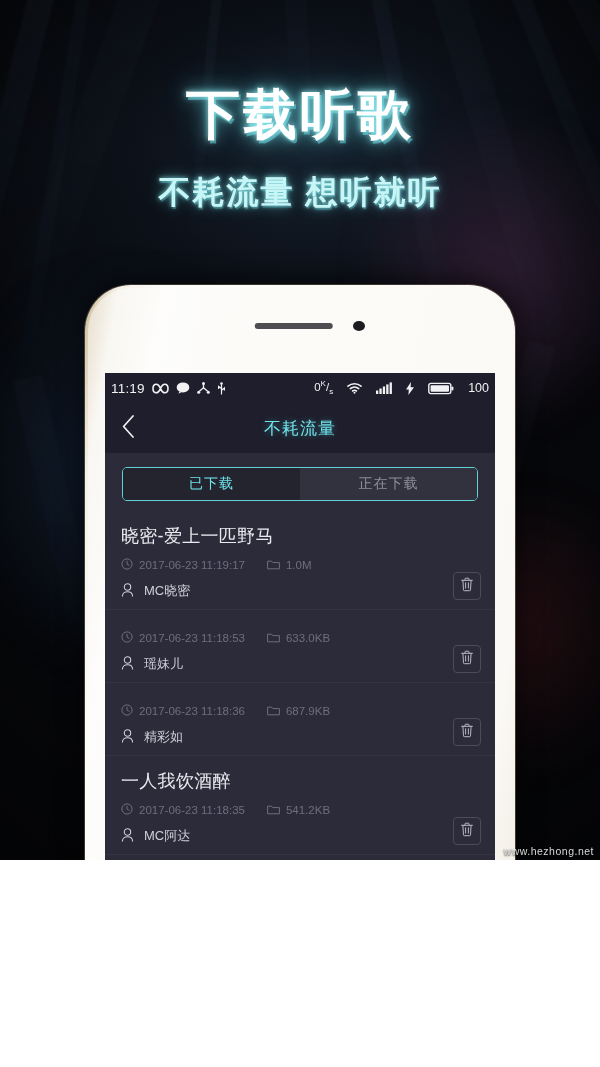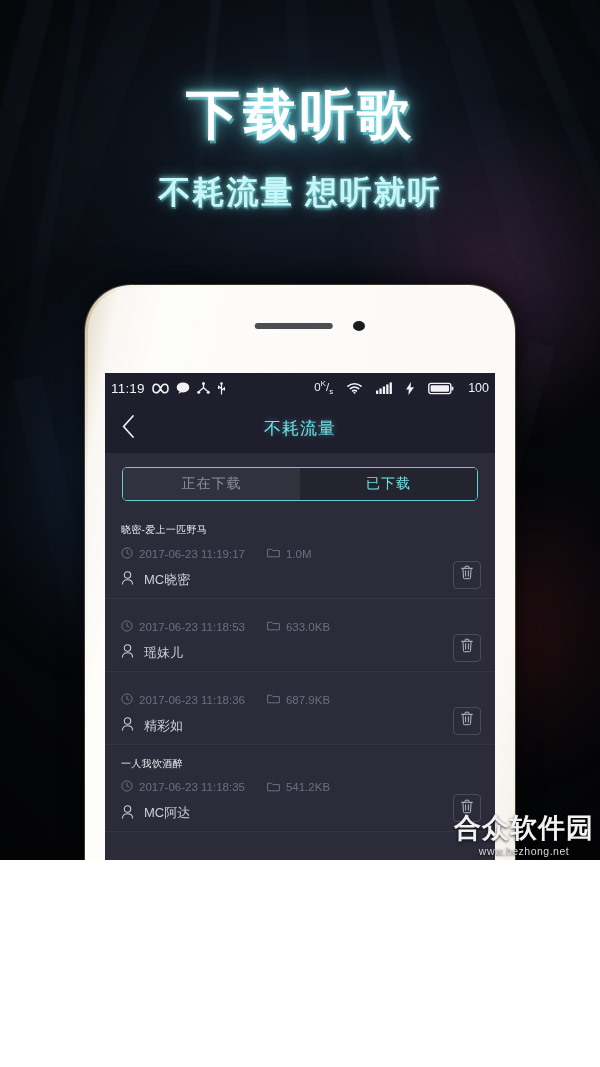--- a/index.html
+++ b/index.html
@@ -172,21 +172,21 @@
 
   
   .list { background: #2b2b39; }
   .item {
     padding: 12px 16px 9px 16px;
     border-bottom: 1px solid #343442;
     position: relative;
   }
   .item-title {
     color: #e9e9ef;
-    font-size: 10px;
+    font-size: 18px;
     line-height: 1.45;
     letter-spacing: .3px;
     padding-right: 4px;
   }
   .meta-row {
     margin-top: 9px;
     display: flex; align-items: center; gap: 6px;
     color: #6e6e80;
     font-size: 11.5px;
   }
@@ -367,22 +367,22 @@
             <svg width="13" height="23" viewBox="0 0 13 23">
                 <path d="M11 1 1.6 11.5 11 22" stroke="#f0f0f4" stroke-width="1.7" fill="none" stroke-linecap="round" stroke-linejoin="round"></path>
               </svg>
           </span>
         </div>
         <div class="nav-title">不耗流量</div>
       </div>
 
       <div class="tabs-wrap">
         <div class="tabs">
+          <div class="tab active">已下载</div>
           <div class="tab inactive">正在下载</div>
-          <div class="tab active">已下载</div>
         </div>
       </div>
 
       <div class="list">
 
         <div class="item">
           <div class="item-title">晓密-爱上一匹野马</div>
           <div class="meta-row">
             <span>
               <svg width="12" height="12" viewBox="0 0 12 12">
@@ -552,17 +552,16 @@
                 <path d="M2 5h22M2 10h22M2 15h22" stroke="#dcdce4" stroke-width="1.6" stroke-linecap="round"></path>
               </svg>
           </span>
         </div>
       </div>
 
     </div>
   </div>
 
   <div class="watermark">
-    <div class="wm-main">合众软件园</div>
     <div class="wm-sub">www.hezhong.net</div>
   </div>
 
 </div>
 
 </body></html>

